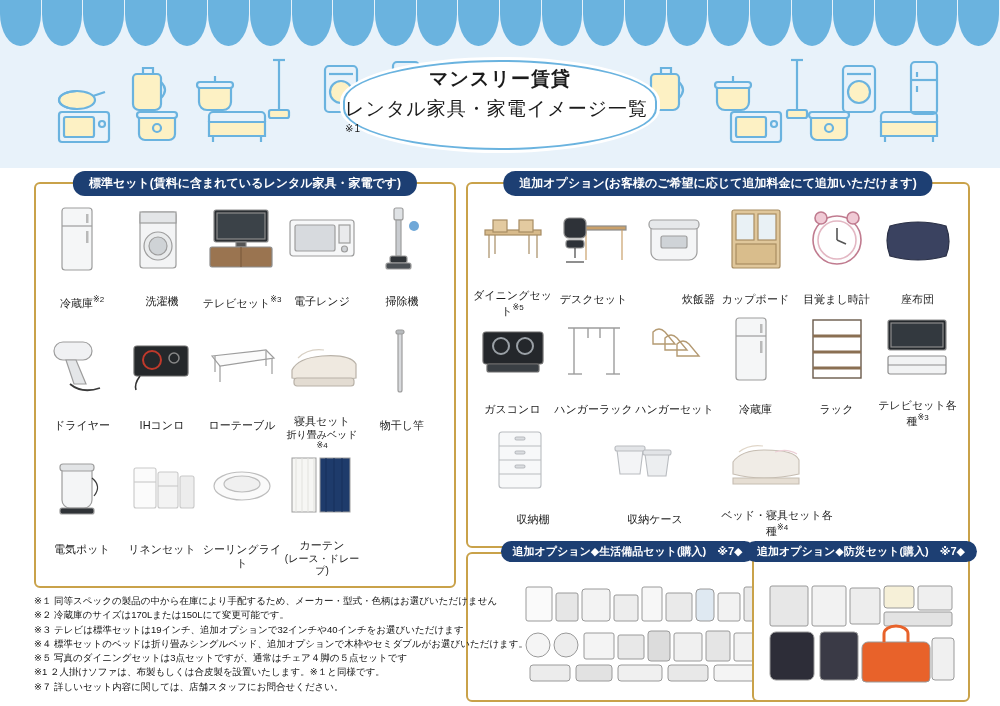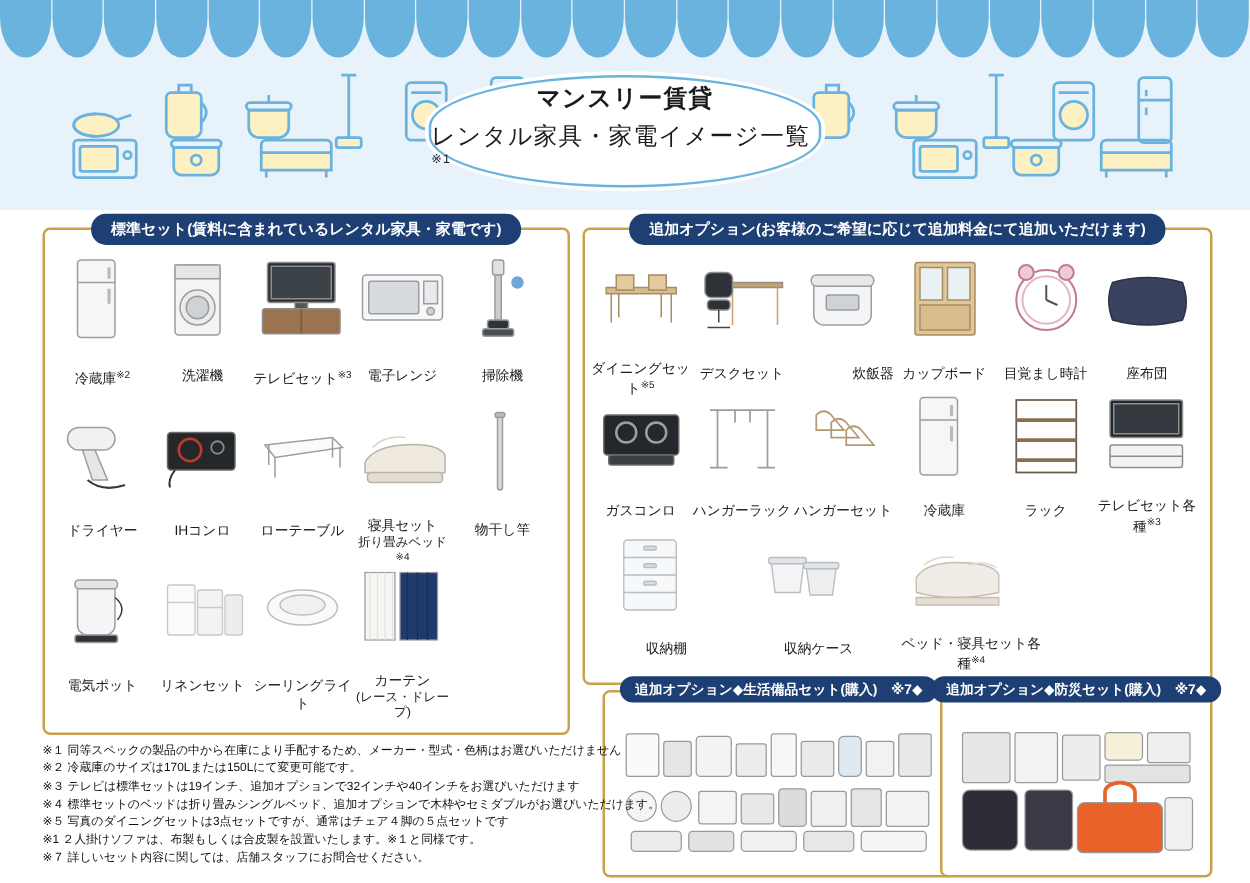--- a/index.html
+++ b/index.html
@@ -382,21 +382,21 @@
           <svg width="72" height="70" viewBox="0 0 72 70">
             <g stroke="#b9b2a8" stroke-width="1.2">
               <path d="M6 44 q6 -12 30 -14 q28 -2 34 8 l0 14 q-34 6 -64 0 z" fill="#efe9e0"></path>
               <path d="M12 32 q10 -10 26 -8" fill="none" stroke="#d8d0c4"></path>
               <rect x="8" y="52" width="60" height="8" rx="3" fill="#e3dcd2"></rect>
             </g>
           </svg>
         </div>
         <div class="cap">寝具セット<span class="sub">折り畳みベッド<sup>※4</sup></span></div>
       </div>
-      <div class="cell" style="width: 80px; height: 124px; font-family: Liberation Mono, monospace;">
+      <div class="cell" style="width: 80px; height: 124px;">
         <div class="thumb" style="height: 74px;">
           <svg width="72" height="70" viewBox="0 0 72 70">
             <g stroke="#9d9d9d" stroke-width="1.2">
               <rect x="32" y="4" width="4" height="60" rx="2" fill="#d8dadd"></rect>
               <rect x="30" y="2" width="8" height="4" rx="2" fill="#b7babd"></rect>
             </g>
           </svg>
         </div>
         <div class="cap">物干し竿</div>
       </div>
@@ -656,21 +656,21 @@
               <path d="M4 56 h66 v6 h-66 z" fill="#e6ded3"></path>
               <path d="M46 30 q12 -4 22 2" fill="none" stroke="#eccfd6"></path>
             </g>
           </svg>
         </div>
         <div class="cap">ベッド・寝具セット各種<sup>※4</sup></div>
       </div>
     </div>
 </div>
 
-<div class="panel smallpanel" style="left:482px;top:552px;width:278px;height:146px;">
+<div class="panel smallpanel" style="left:466px;top:552px;width:278px;height:146px;padding-left:41px;">
   <div class="panel-title">追加オプション◆生活備品セット(購入)　※7◆</div>
   <div class="thumb" style="height:118px;margin-top:20px;">
     <svg width="256" height="108" viewBox="0 0 256 108">
       <g stroke="#9a9a9a" fill="#efefef" stroke-width="1">
         <rect x="6" y="8" width="26" height="34" rx="2" fill="#fafafa"></rect>
         <rect x="36" y="14" width="22" height="28" rx="2" fill="#e6e6e6"></rect>
         <rect x="62" y="10" width="28" height="32" rx="3" fill="#f3f3f3"></rect>
         <rect x="94" y="16" width="24" height="26" rx="2" fill="#ededed"></rect>
         <rect x="122" y="8" width="20" height="34" rx="2" fill="#f7f7f7"></rect>
         <rect x="146" y="14" width="26" height="28" rx="2" fill="#eaeaea"></rect>

